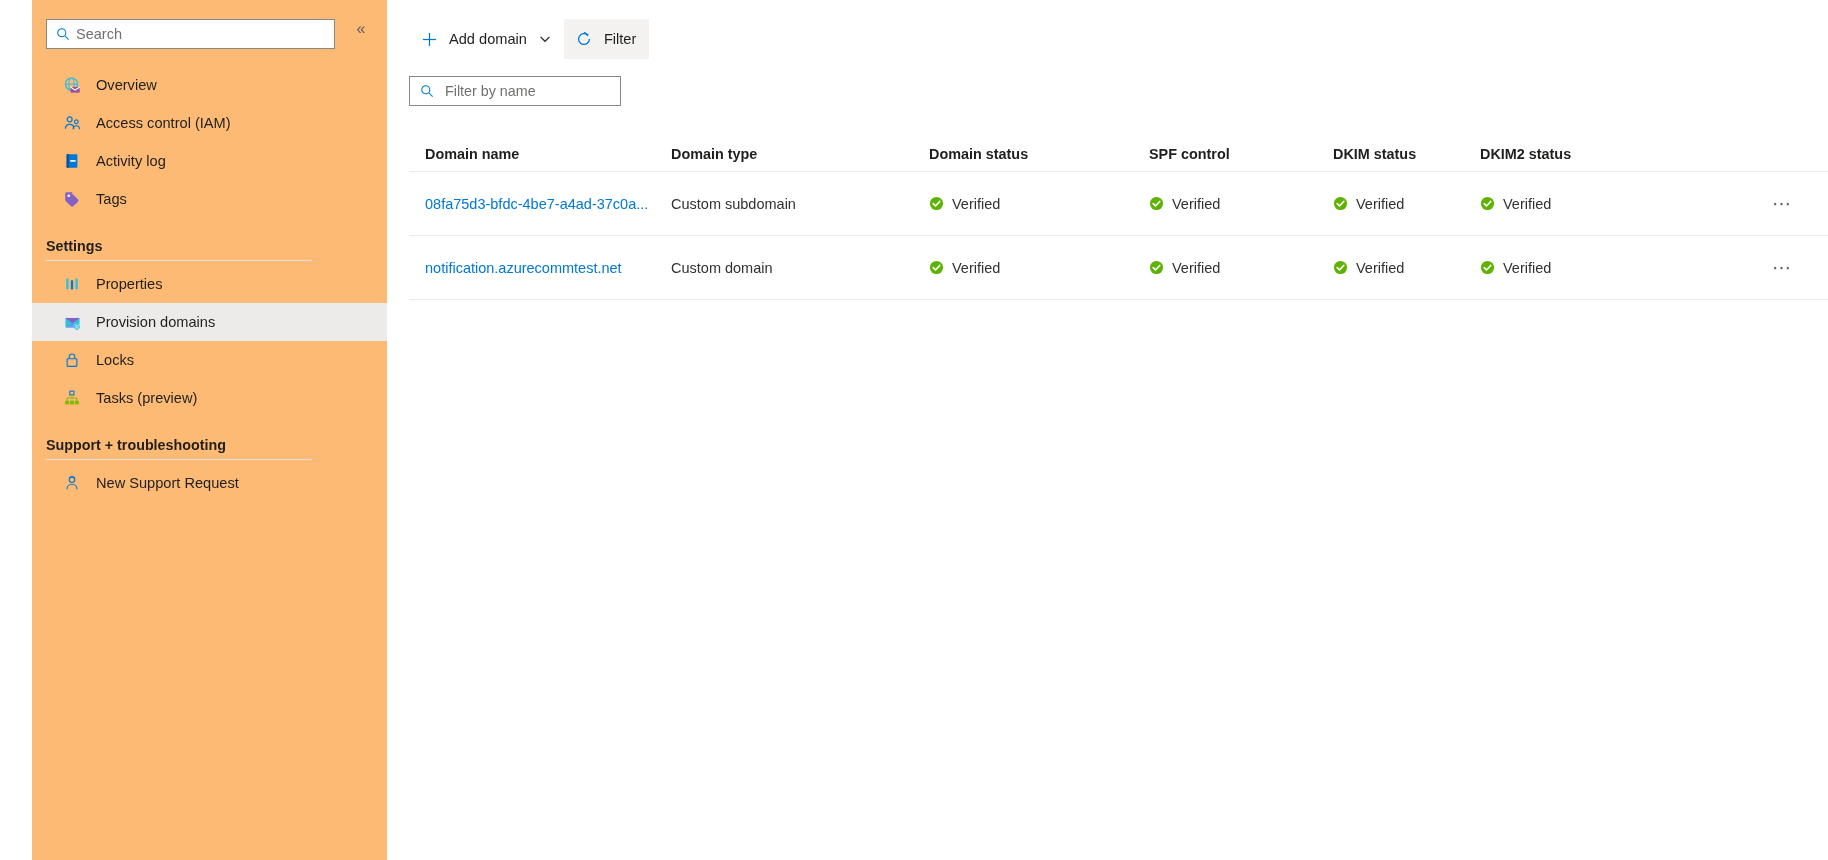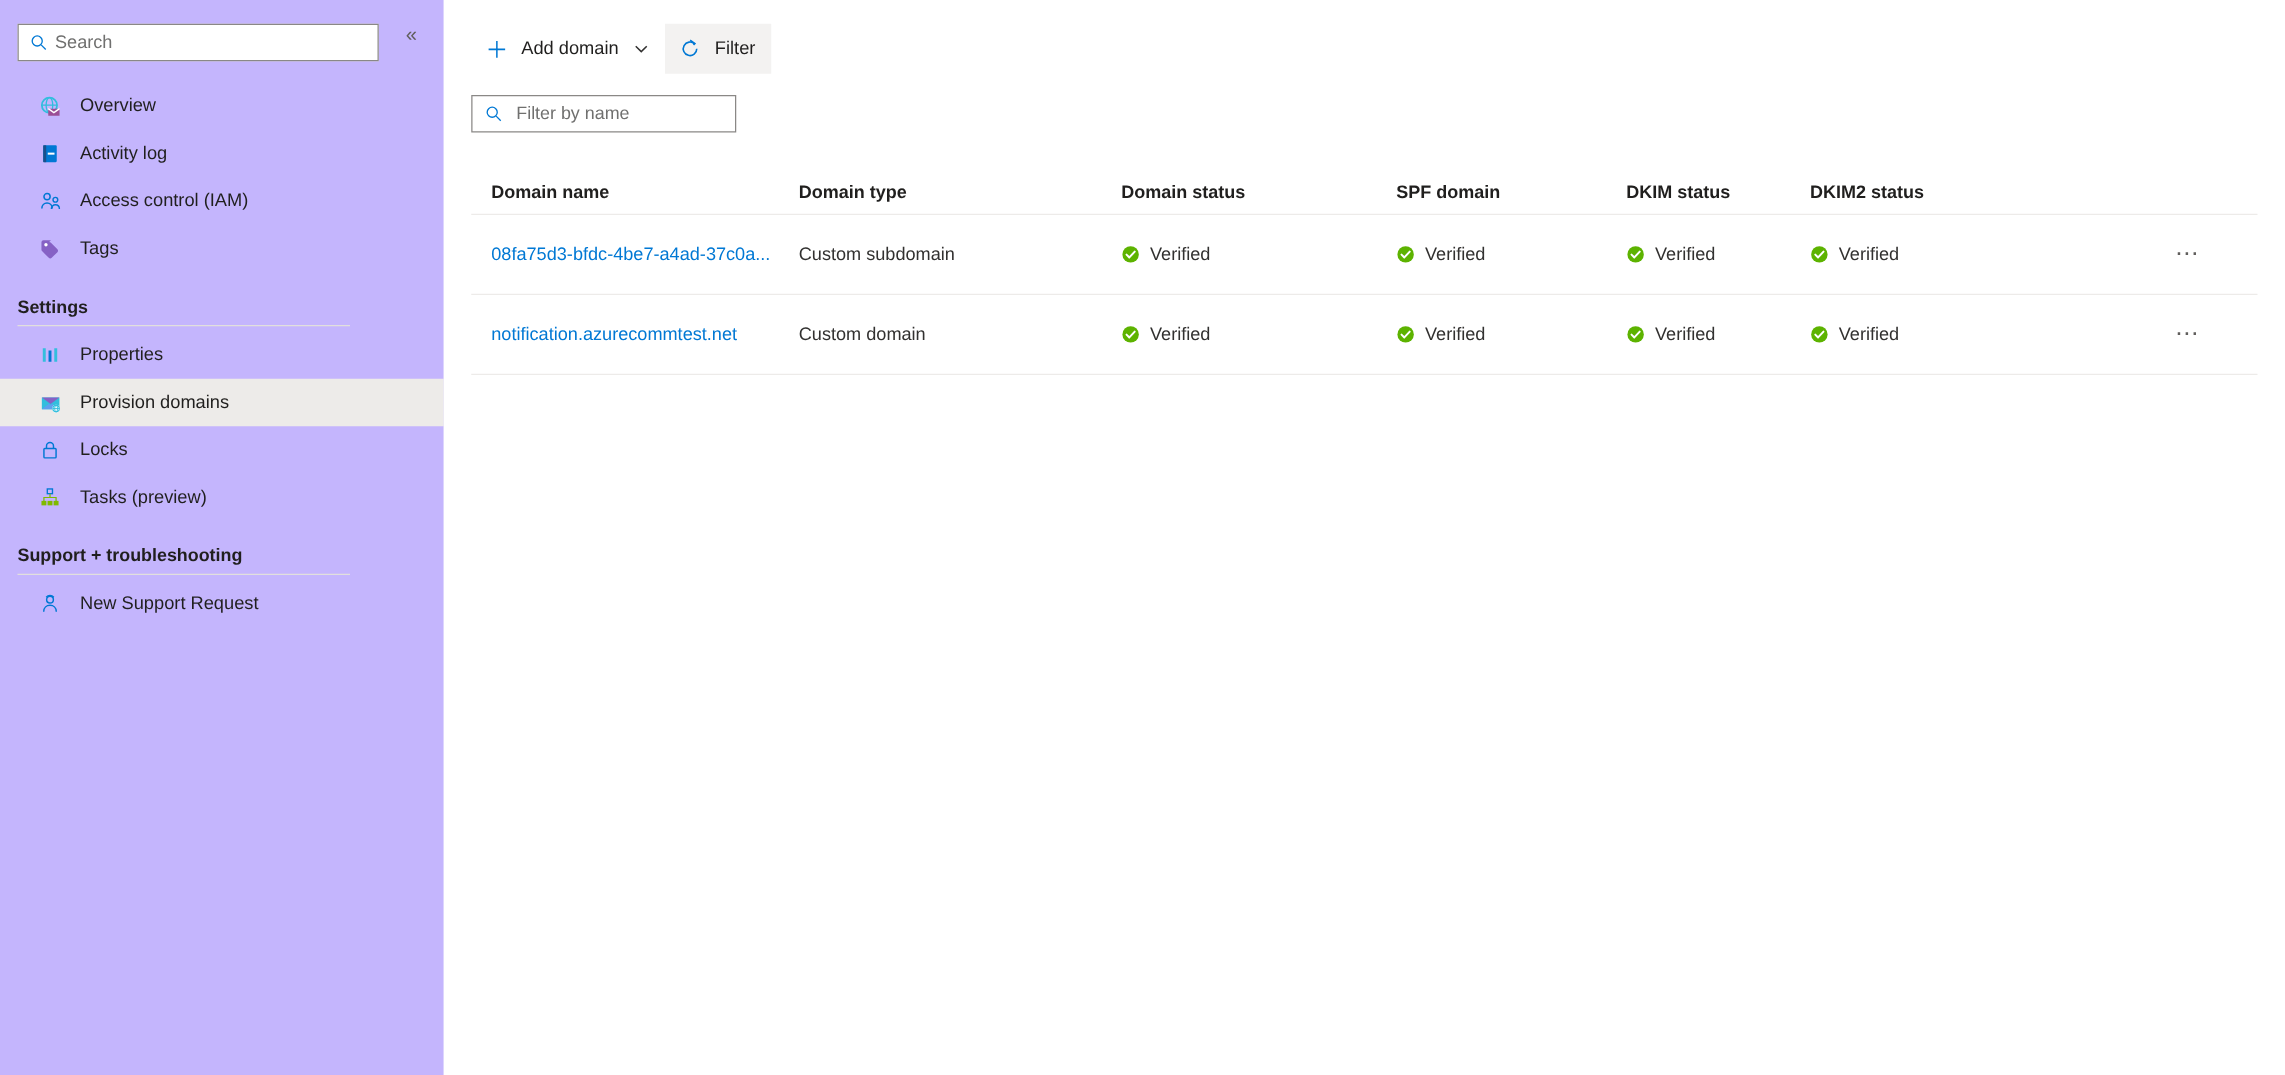--- a/index.html
+++ b/index.html
@@ -14,23 +14,24 @@
   }
   * { box-sizing: border-box; }
 
   .page { display: flex; width: 1828px; height: 860px; background:#fff; }
 
   
   .sidebar {
     width: 355px;
     min-width: 355px;
     height: 860px;
-    background: #c4b5fd;
+    background: #fdba74;
     padding-top: 16px;
     position: relative;
+    margin-left: 32px;
   }
   .search-row {
     display: flex;
     align-items: center;
     padding: 0 0 0 14px;
     height: 36px;
     margin-bottom: 14px;
   }
   .search-box {
     position: relative;
@@ -247,39 +248,39 @@
           <line x1="2.7" y1="8.6" x2="15.3" y2="8.6" stroke="#32bedd" stroke-width="1.1"></line>
           <path d="M8 11.5h9.5v6H8z" fill="#9b4f96"></path>
           <path d="M8 11.5l4.75 3.4 4.75-3.4" fill="none" stroke="#fff" stroke-width="1.2"></path>
         </svg>
       </span>
       <span class="lbl">Overview</span>
     </div>
 
     <div class="nav-item">
       <span class="ico">
-        <svg width="18" height="18" viewBox="0 0 20 20">
-          <rect x="4" y="2.5" width="12" height="15" rx="1" fill="#0078d4"></rect>
-          <rect x="4" y="2.5" width="2.6" height="15" fill="#1a4f8b"></rect>
-          <rect x="8" y="9" width="6" height="1.8" fill="#fff"></rect>
-        </svg>
-      </span>
-      <span class="lbl">Activity log</span>
-    </div>
-
-    <div class="nav-item">
-      <span class="ico">
         <svg width="19" height="19" viewBox="0 0 20 20">
           <circle cx="7" cy="5.6" r="2.6" fill="none" stroke="#0078d4" stroke-width="1.3"></circle>
           <path d="M2.6 15.6c0-2.9 2-4.6 4.4-4.6s4.4 1.7 4.4 4.6" fill="none" stroke="#0078d4" stroke-width="1.3"></path>
           <circle cx="14" cy="8.2" r="2" fill="none" stroke="#0078d4" stroke-width="1.2"></circle>
           <path d="M10.6 16c0-2.2 1.5-3.6 3.4-3.6s3.4 1.4 3.4 3.6" fill="none" stroke="#0078d4" stroke-width="1.2"></path>
         </svg>
       </span>
       <span class="lbl">Access control (IAM)</span>
+    </div>
+
+    <div class="nav-item">
+      <span class="ico">
+        <svg width="18" height="18" viewBox="0 0 20 20">
+          <rect x="4" y="2.5" width="12" height="15" rx="1" fill="#0078d4"></rect>
+          <rect x="4" y="2.5" width="2.6" height="15" fill="#1a4f8b"></rect>
+          <rect x="8" y="9" width="6" height="1.8" fill="#fff"></rect>
+        </svg>
+      </span>
+      <span class="lbl">Activity log</span>
     </div>
 
     <div class="nav-item">
       <span class="ico">
         <svg width="18" height="18" viewBox="0 0 20 20">
           <path d="M10.8 2.4H4.2A1.8 1.8 0 0 0 2.4 4.2v6.6c0 .5.2.9.5 1.3l6 6c.7.7 1.9.7 2.6 0l5.1-5.1c.7-.7.7-1.9 0-2.6l-6-6c-.4-.3-.8-.5-1.3-.5z" fill="#8661c5"></path>
           <circle cx="6.4" cy="6.4" r="1.5" fill="#fff"></circle>
         </svg>
       </span>
       <span class="lbl">Tags</span>
@@ -397,21 +398,21 @@
         <input type="text" value="" placeholder="Filter by name" style="">
       </div>
     </div>
 
     <div class="table">
 
       <div class="trow thead">
         <div class="c-name">Domain name</div>
         <div class="c-type">Domain type</div>
         <div class="c-dstat">Domain status</div>
-        <div class="c-spf">SPF domain</div>
+        <div class="c-spf">SPF control</div>
         <div class="c-dkim">DKIM status</div>
         <div class="c-dkim2">DKIM2 status</div>
         <div class="c-menu"></div>
       </div>
 
       <div class="trow tbody-row">
         <div class="c-name">
           <a class="link">08fa75d3-bfdc-4be7-a4ad-37c0a...</a>
         </div>
         <div class="c-type">Custom subdomain</div>

